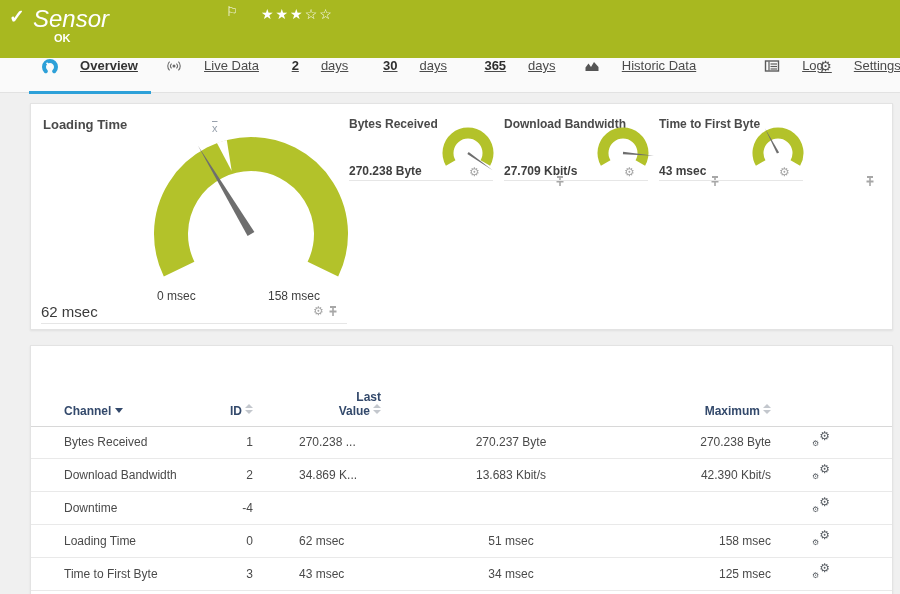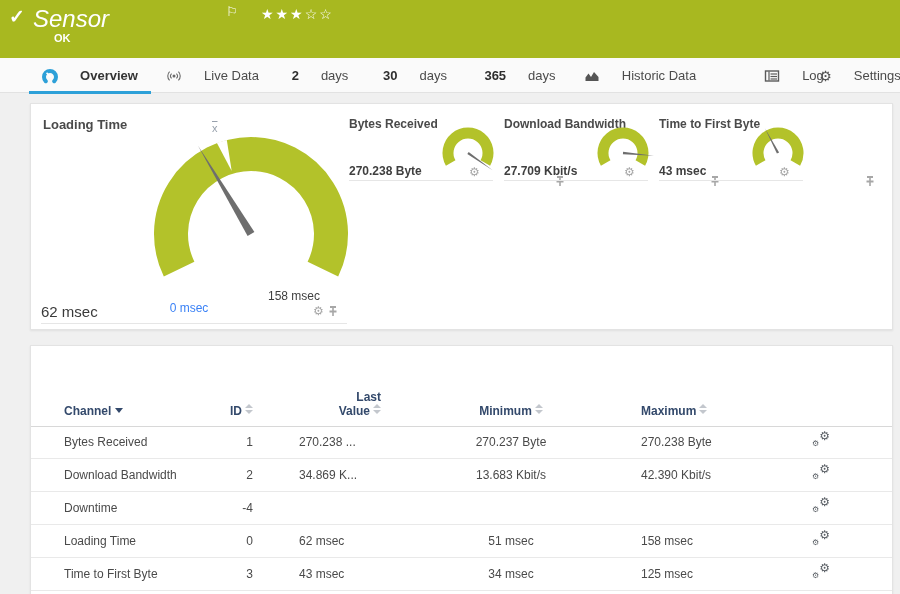--- a/index.html
+++ b/index.html
@@ -21,22 +21,22 @@
   .topbar .flag { position:absolute; left:226px; top:4px; font-size:13px; }
   .topbar .stars { position:absolute; left:261px; top:6px; font-size:14px; letter-spacing:2px; }
   .topbar .status { position:absolute; left:54px; top:32px; font-size:11px; font-weight:bold; }
 
   
   .tabbar {
     position:absolute; left:0; top:58px; width:900px; height:35px;
     background:#fafafa; border-bottom:1px solid #e2e2e2;
   }
   .tab {
-    position:absolute; top:0; height:35px; display:flex; align-items:center;
-    justify-content:center; gap:22px; font-size:13px; color:#4b4b4b; cursor:pointer;
+    position:absolute; top:0; height:35px; display:flex; align-items:flex-start;
+    justify-content:center; gap:22px; font-size:13px; color:#4b4b4b; cursor:pointer;text-decoration:underline;
   }
   .tab .num { font-weight:bold; color:#2e2e2e; }
   .tab .num:empty { display:none; }
   .tab.active { color:#333; font-weight:bold; }
   .tab.active::after {
     content:""; position:absolute; left:0; right:0; bottom:-1px; height:3px;
     background:var(--active-blue,#2da0d8);
   }
   .tab .ticon { display:inline-flex; width:16px; height:16px; }
   .tab .gear-glyph { font-size:14px; color:#555; line-height:16px; }
@@ -46,21 +46,21 @@
     position:absolute; background:#fff; border:1px solid #e3e3e3;
     box-shadow:0 1px 2px rgba(0,0,0,.07);
   }
   .gauge-card { left:30px; top:103px; width:863px; height:227px; }
   .table-card { left:30px; top:345px; width:863px; height:260px; }
 
   
   .main-title { position:absolute; left:12px; top:13px; font-size:13px; font-weight:bold; color:#4a4a4a; }
   .main-gauge-svg { position:absolute; left:117px; top:33px; }
   .mean-marker { position:absolute; left:181px; top:18px; font-size:11px; color:#97a0ac; text-decoration:overline; }
-  .gmin { position:absolute; left:126px; top:197px; width:64px; text-align:center; font-size:12px; color:#3b82f6; }
+  .gmin { position:absolute; left:126px; top:185px; width:64px; text-align:left; font-size:12px; color:#404040; }
   .gmax { position:absolute; left:228px; top:185px; width:70px; text-align:center; font-size:12px; color:#3f3f3f; }
   .main-value { position:absolute; left:10px; top:199px; font-size:15px; color:#3a3a3a; }
   .cell-icons { position:absolute; display:flex; gap:4px; align-items:center; }
   .main-icons { left:282px; top:201px; }
   .gear-sm { font-size:12px; color:#a7a7a7; line-height:12px; cursor:pointer; }
   .pin-sm { display:inline-flex; cursor:pointer; }
   .main-underline { position:absolute; left:10px; top:219px; width:306px; border-bottom:1px solid #e6e6e6; }
 
   
   .mini-cell { position:absolute; top:10px; width:144px; height:70px; }
@@ -71,21 +71,21 @@
   .mini-cell .munderline { position:absolute; left:0; top:66px; width:144px; border-bottom:1px solid #e6e6e6; }
 
   
   .thead { position:absolute; left:0; top:34px; width:100%; height:46px; font-size:12px; font-weight:bold; color:var(--header-navy,#33496b); }
   .thead .hc, .trow .tc { position:absolute; }
   .c-channel { left:33px; }
   .c-id      { left:180px; width:42px; text-align:right; }
   .c-last    { left:268px; }
   .c-lasth   { left:245px; width:105px; text-align:right; }
   .c-min     { left:350px; width:260px; text-align:center; }
-  .c-max     { left:610px; width:130px; text-align:left; }
+  .c-max     { left:610px; width:130px; text-align:right; }
   .c-gear    { left:770px; width:40px; text-align:center; }
   .thead .hc { bottom:8px; cursor:pointer; }
   .thead .two-line { bottom:8px; line-height:13px; }
   .sort-pair { display:inline-block; vertical-align:1px; margin-left:3px; }
   .sort-pair i { display:block; width:0; height:0; border-left:4px solid transparent; border-right:4px solid transparent; }
   .sort-pair .up { border-bottom:4px solid #c3c7cd; margin-bottom:2px; }
   .sort-pair .dn { border-top:4px solid #c3c7cd; }
   .sort-down { display:inline-block; width:0; height:0; border-left:4px solid transparent; border-right:4px solid transparent; border-top:5px solid var(--header-navy,#33496b); vertical-align:2px; margin-left:4px; }
   .hline { position:absolute; left:0; top:80px; width:100%; border-bottom:1px solid #d8d8d8; }
   .trow { position:absolute; left:0; width:100%; height:33px; line-height:33px; font-size:12px; color:#4a4a4a; border-bottom:1px solid #e9e9e9; }
@@ -255,23 +255,20 @@
       <span class="hc c-channel">
         <span>Channel</span><i class="sort-down"></i>
       </span>
       <span class="hc c-id">
         <span>ID</span><span class="sort-pair"><i class="up"></i><i class="dn"></i></span>
       </span>
       <span class="hc c-lasth two-line">
         <span>Last</span><br>
         <span>Value</span><span class="sort-pair"><i class="up"></i><i class="dn"></i></span>
       </span>
-      <span class="hc c-min">
-        <span>Minimum</span><span class="sort-pair"><i class="up"></i><i class="dn"></i></span>
-      </span>
       <span class="hc c-max">
         <span>Maximum</span><span class="sort-pair"><i class="up"></i><i class="dn"></i></span>
       </span>
     </div>
     <div class="hline"></div>
 
     <div class="trow" style="top:80px;">
       <span class="tc c-channel">Bytes Received</span>
       <span class="tc c-id">1</span>
       <span class="tc c-last">270.238 ...</span>

